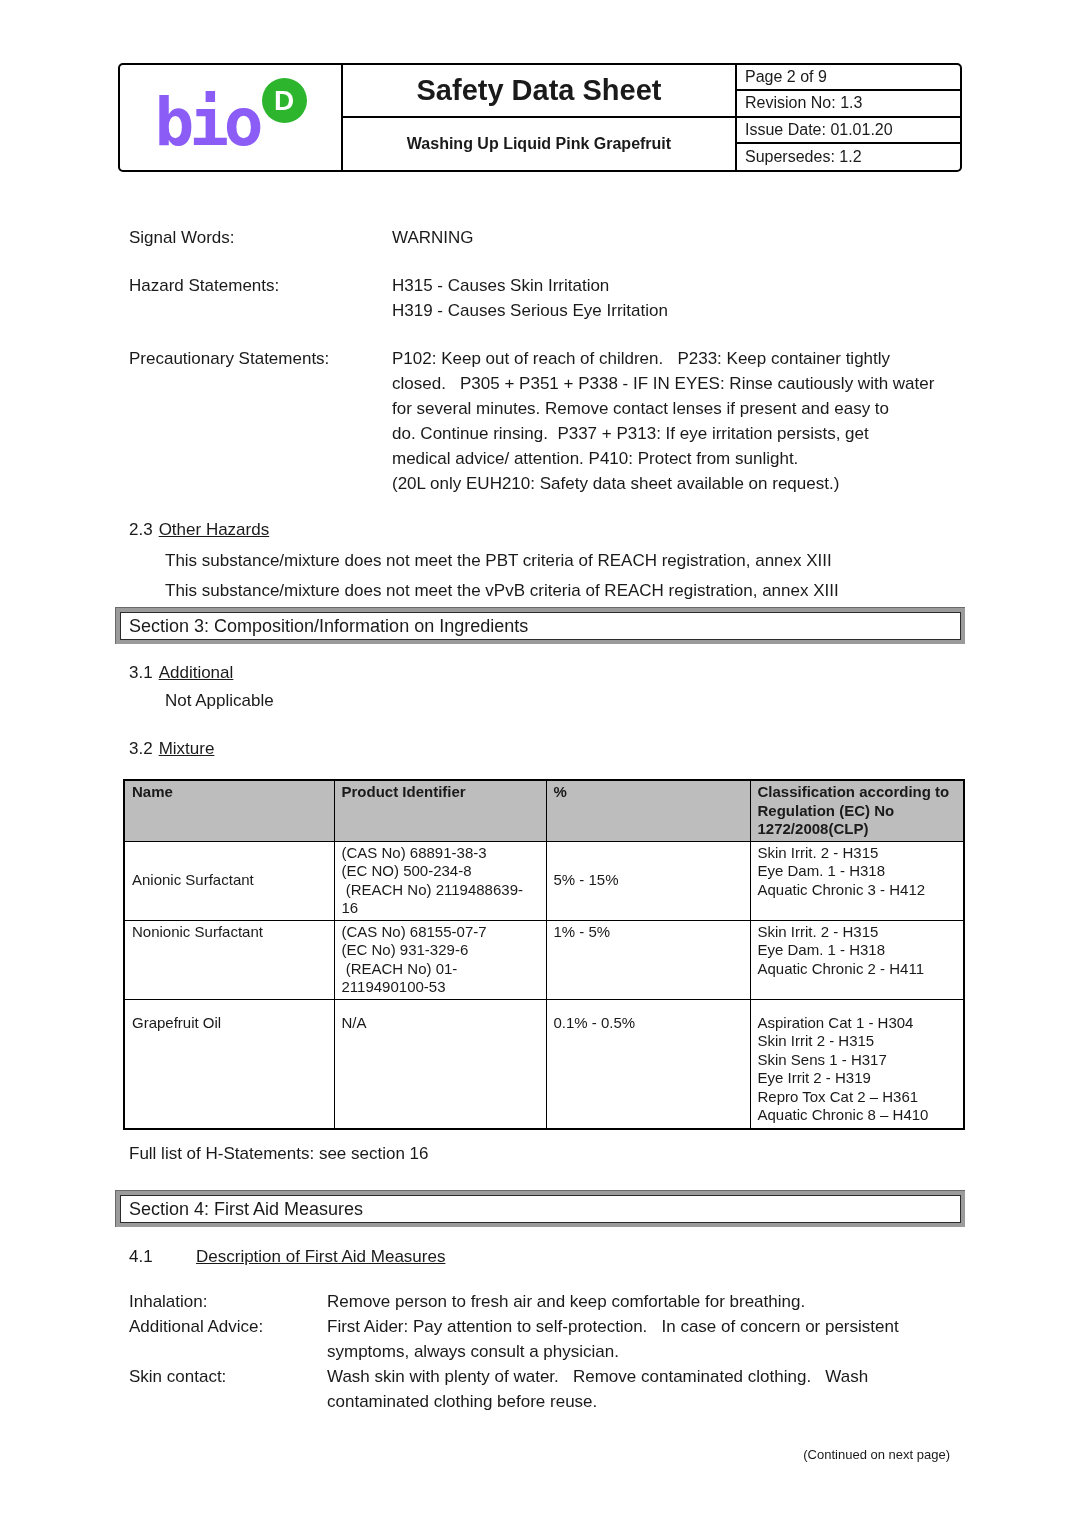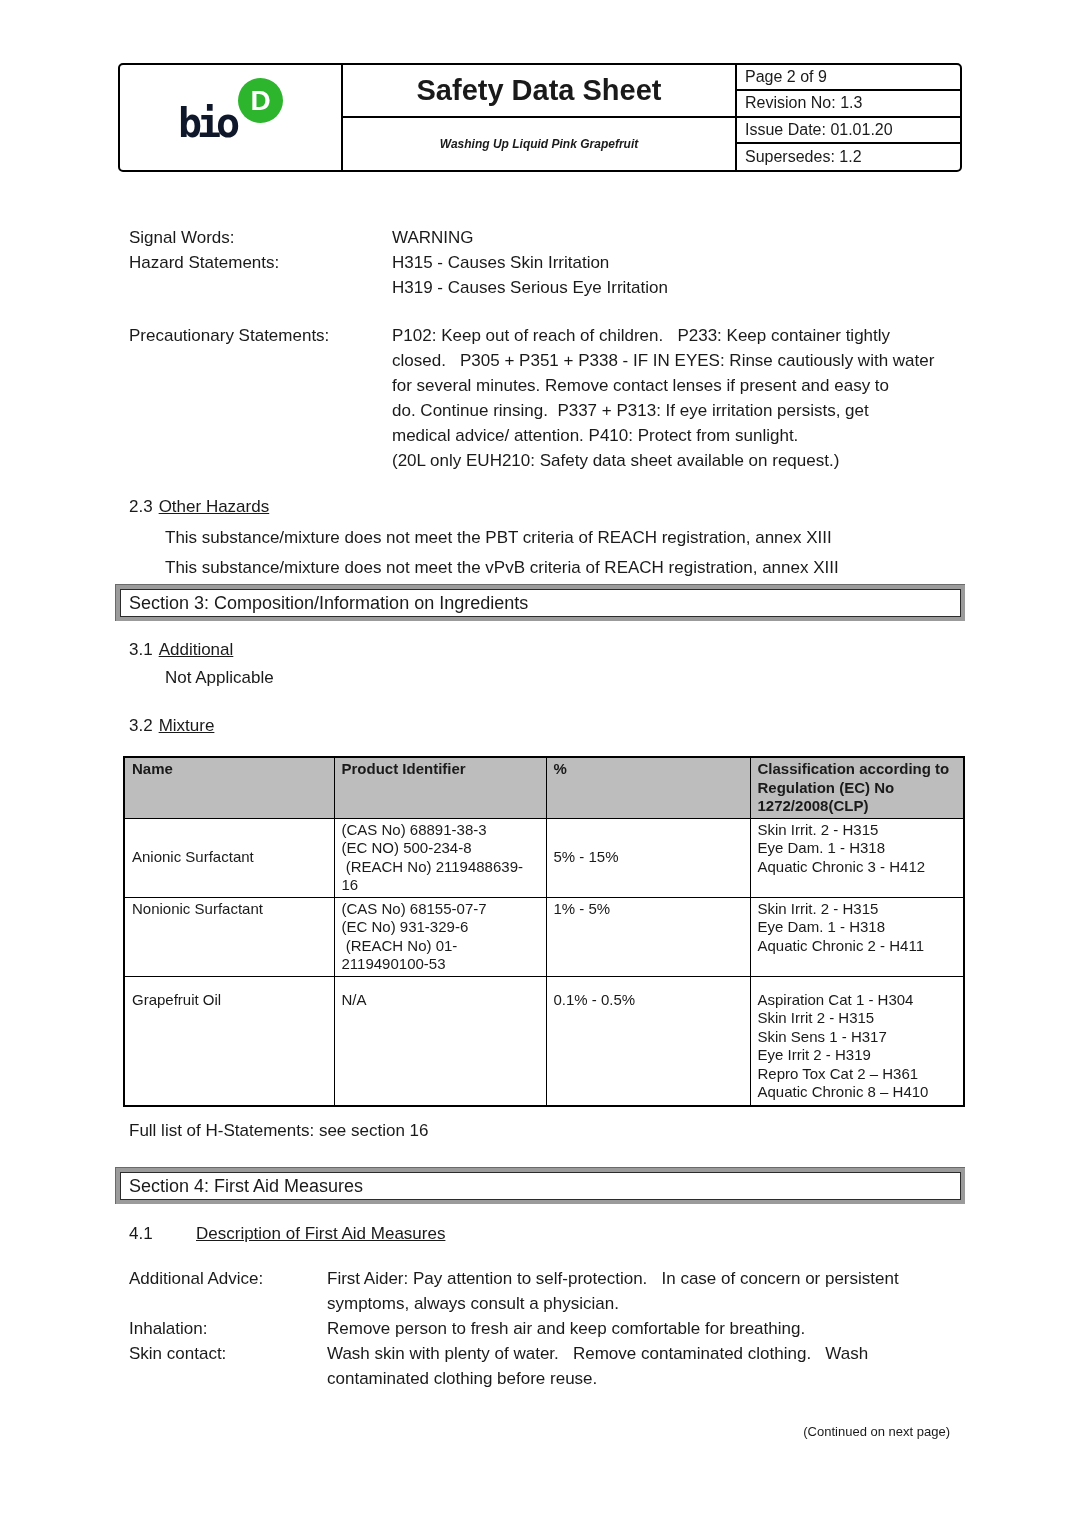--- a/index.html
+++ b/index.html
@@ -10,25 +10,25 @@
   }
 
   
   .hdr {
     margin:63px 0 0 118px; width:844px; height:109px;
     display:grid; grid-template-columns:223px 394px 1fr;
     border:2px solid #000; border-radius:5px; overflow:hidden;
   }
   .hdr-logo { border-right:2px solid #000; display:flex; align-items:center; justify-content:center; }
   .logo-wrap { display:flex; align-items:center; }
-  .logo-bio { font-family:"DejaVu Sans Mono", monospace; font-weight:bold; font-size:40px; letter-spacing:-5px; line-height:1; color:#0f172a; position:relative; top:5px; }
+  .logo-bio { font-family:"DejaVu Sans Mono", monospace; font-weight:bold; font-size:66px; letter-spacing:-5px; line-height:1; color:#8b5cf6; position:relative; top:5px; }
   .logo-badge { width:45px; height:45px; border-radius:50%; color:#fff; display:flex; align-items:center; justify-content:center; font-weight:bold; font-size:28px; letter-spacing:0; position:relative; top:-17px; margin-left:3px; line-height:1; }
   .hdr-mid { border-right:2px solid #000; display:grid; grid-template-rows:1fr 1fr; }
   .hdr-title { border-bottom:2px solid #000; display:flex; align-items:center; justify-content:center; font-weight:bold; font-size:29px; line-height:1; }
-  .hdr-product { display:flex; align-items:center; justify-content:center; font-weight:bold; font-size:12px; line-height:1;font-style:italic; }
+  .hdr-product { display:flex; align-items:center; justify-content:center; font-weight:bold; font-size:16px; line-height:1; }
   .hdr-meta { display:grid; grid-template-rows:1fr 1fr 1fr 1fr;border-radius:6px; }
   .hdr-meta > div { border-bottom:2px solid #000; display:flex; align-items:center; padding:0 8px; font-size:16px; line-height:1; }
   .hdr-meta > div:last-child { border-bottom:none; }
 
   
   .h-row { display:flex; margin-left:129px; }
   .h-label { width:263px; flex:0 0 263px; }
   .h-value { width:565px; }
   .pre { white-space:pre-wrap; }
 
@@ -81,21 +81,21 @@
       <div>Issue Date: 01.01.20</div>
       <div>Supersedes: 1.2</div>
     </div>
   </div>
 
   <div class="h-row" style="margin-top:53px;">
     <div class="h-label">Signal Words:</div>
     <div class="h-value">WARNING</div>
   </div>
 
-  <div class="h-row" style="">
+  <div class="h-row" style="margin-top:23px;">
     <div class="h-label">Hazard Statements:</div>
     <div class="h-value">
       <div>H315 - Causes Skin Irritation</div>
       <div>H319 - Causes Serious Eye Irritation</div>
     </div>
   </div>
 
   <div class="h-row" style="margin-top:23px;">
     <div class="h-label">Precautionary Statements:</div>
     <div class="h-value">
@@ -196,30 +196,30 @@
   <div class="banner" style="margin-top:24px;">
     <div class="banner-inner">Section 4: First Aid Measures</div>
   </div>
 
   <div class="heading" style="margin-top:17px;">
     <span class="num" style="display:inline-block;width:61px;">4.1</span><span class="u">Description of First Aid Measures</span>
   </div>
 
   <div style="margin-top:20px;">
     <div class="fa-row">
+      <div class="fa-label">Inhalation:</div>
+      <div class="fa-value">
+        <div class="pre">Remove person to fresh air and keep comfortable for breathing.</div>
+      </div>
+    </div>
+    <div class="fa-row">
       <div class="fa-label">Additional Advice:</div>
       <div class="fa-value">
         <div class="pre">First Aider: Pay attention to self-protection.   In case of concern or persistent</div>
         <div class="pre">symptoms, always consult a physician.</div>
-      </div>
-    </div>
-    <div class="fa-row">
-      <div class="fa-label">Inhalation:</div>
-      <div class="fa-value">
-        <div class="pre">Remove person to fresh air and keep comfortable for breathing.</div>
       </div>
     </div>
     <div class="fa-row">
       <div class="fa-label">Skin contact:</div>
       <div class="fa-value">
         <div class="pre">Wash skin with plenty of water.   Remove contaminated clothing.   Wash</div>
         <div class="pre">contaminated clothing before reuse.</div>
       </div>
     </div>
   </div>

